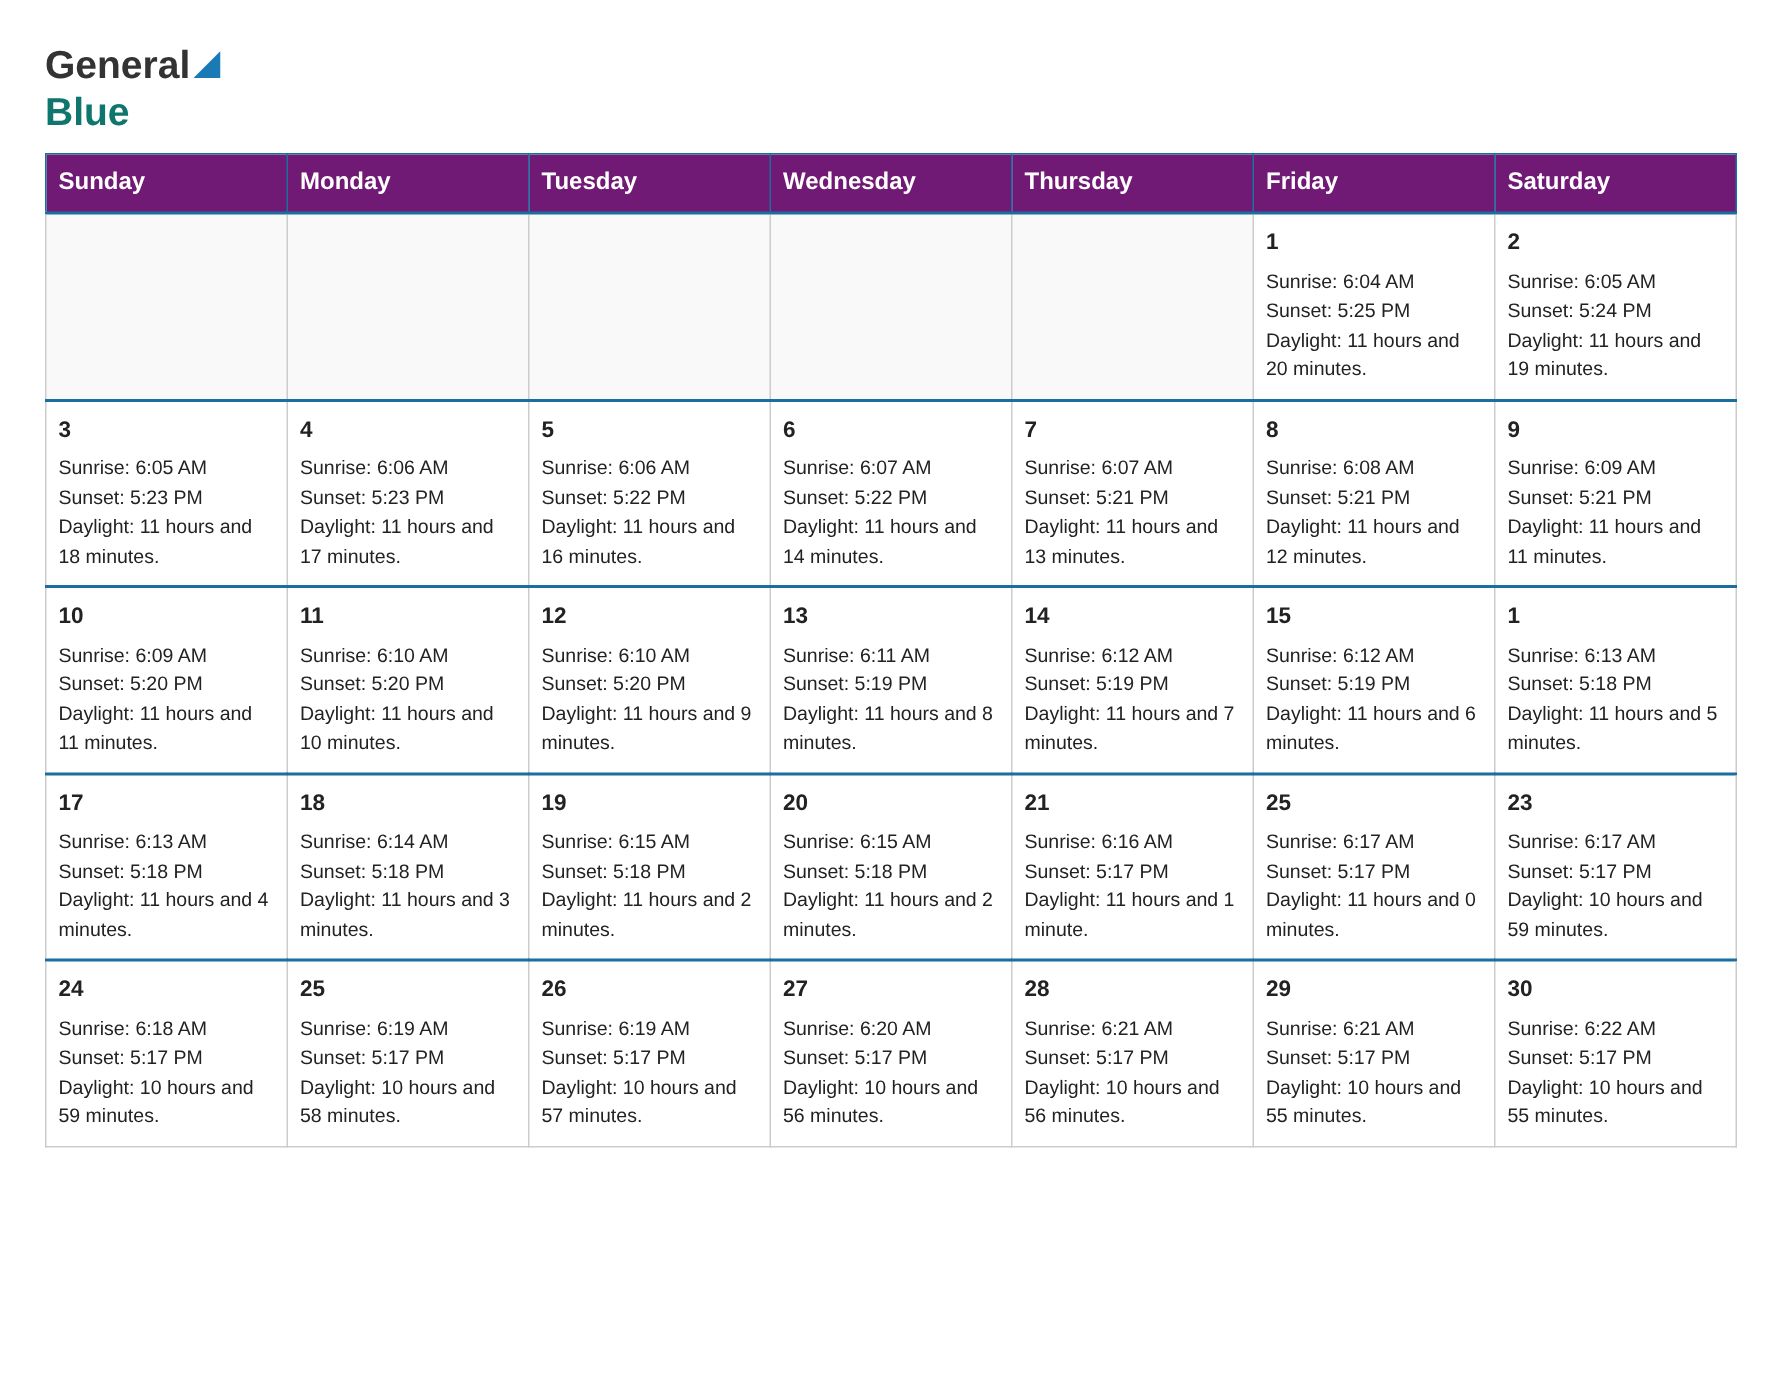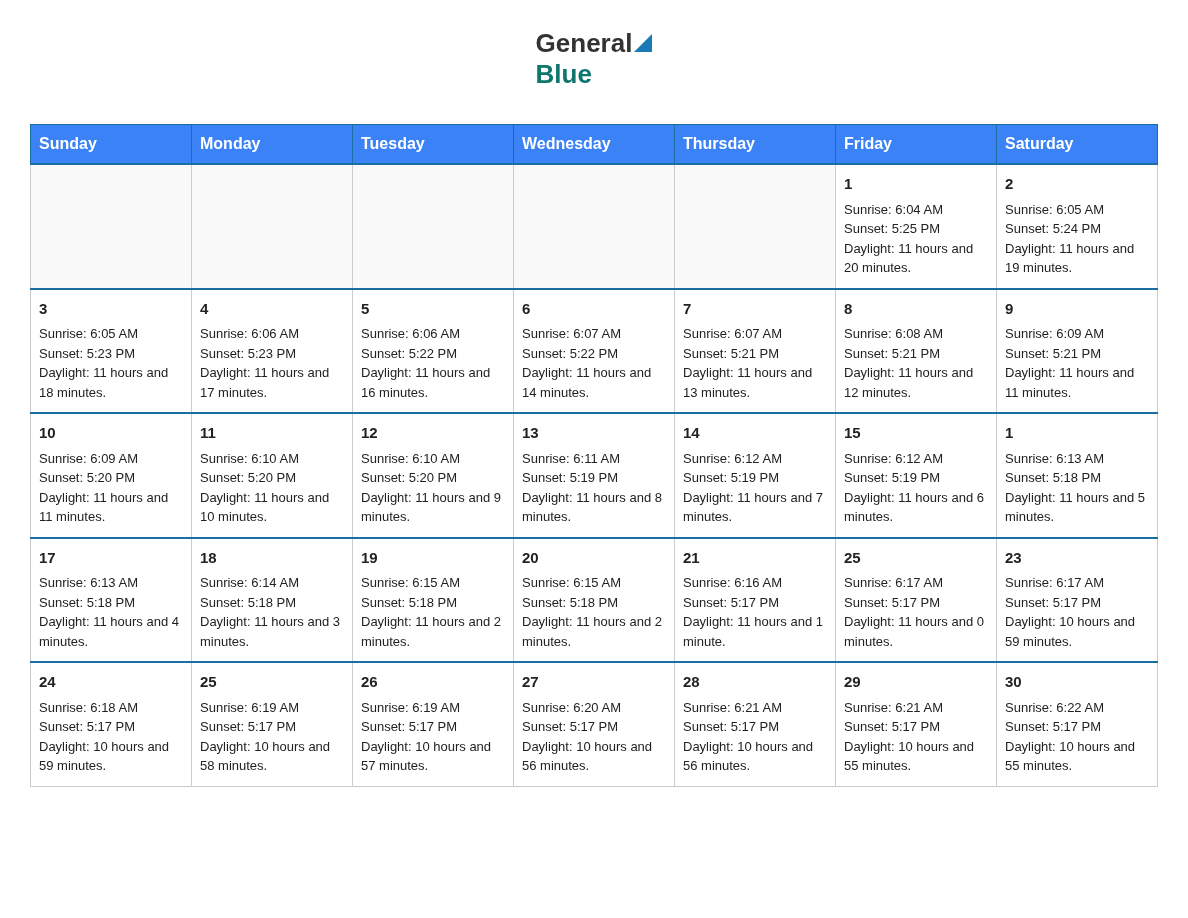--- a/index.html
+++ b/index.html
@@ -6,23 +6,22 @@
     body {
       font-family: Arial, sans-serif;
       background: #fff;
       padding: 20px 30px;
       width: 1188px;
       min-height: 918px;
     }
     .header {
       display: flex;
       justify-content: space-between;
-      align-items: center;
-      margin-bottom: 34px;
-      flex-direction: column;
+      align-items: flex-end;
+      margin-bottom: 12px;
     }
     .logo {
       display: flex;
       flex-direction: column;
       align-items: flex-start;
       font-size: 22px;
       font-weight: bold;
       color: #333;
       margin-top: 8px;
     }
@@ -44,21 +43,21 @@
       font-weight: normal;
       color: #333;
       margin-top: 4px;
     }
     .calendar {
       width: 100%;
       border-collapse: collapse;
       border: 1px solid #aaa;
     }
     .calendar thead tr th {
-      background: #3b82f6;
+      background: #701a75;
       color: #fff;
       font-size: 16px;
       font-weight: bold;
       padding: 10px 8px;
       border: 1px solid #1a6fa0;
       text-align: left;
     }
     .calendar tbody tr td {
       vertical-align: top;
       padding: 8px 8px 10px 8px;

